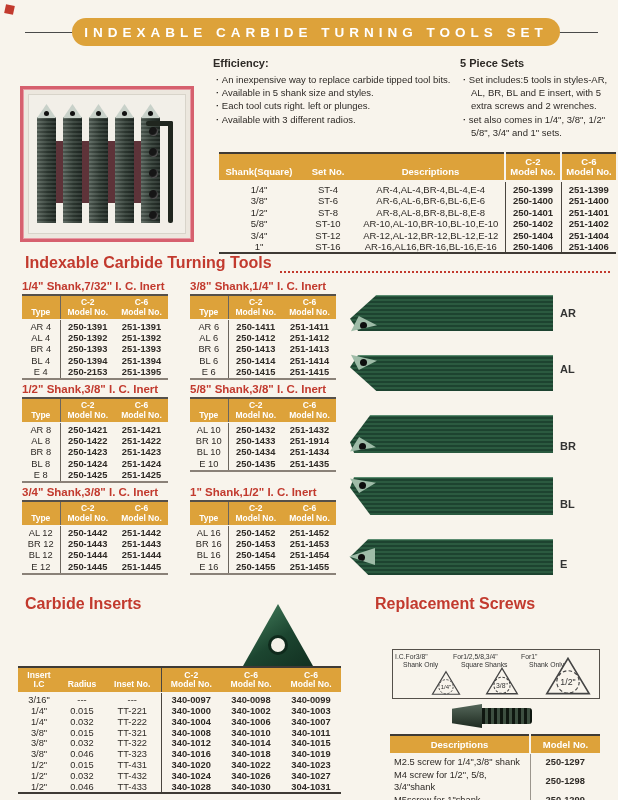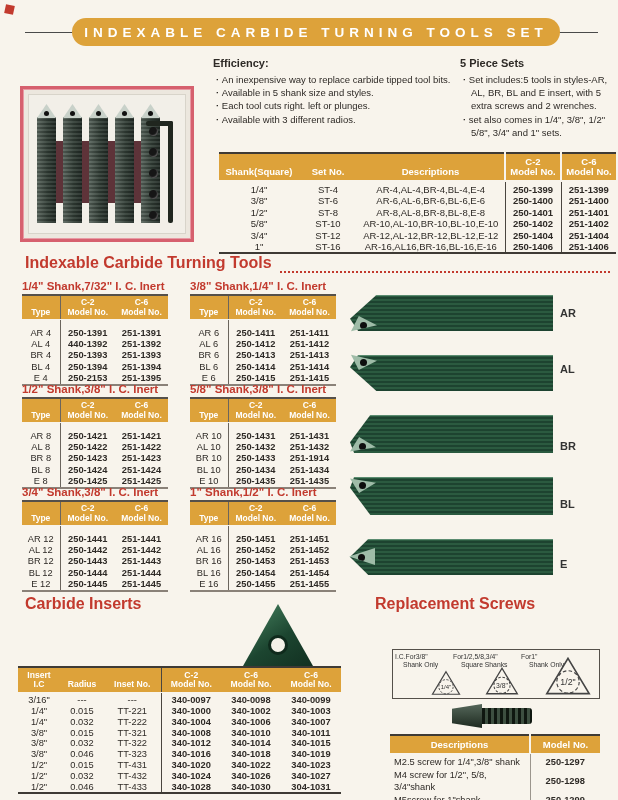--- a/index.html
+++ b/index.html
@@ -57,21 +57,21 @@
 
   
   .mini{position:absolute;width:146px;}
   .mini-title{color:#C23A2E;font-weight:bold;font-size:11.5px;margin-bottom:2px;white-space:nowrap;}
   .mini table{width:146px;border-top:2px solid #55504A;border-bottom:2.5px solid #8A8178;}
   .mini th{background:#DDA23A;color:#fff;font-size:8.5px;line-height:9.5px;font-weight:bold;
            padding:2px 0;vertical-align:bottom;border-bottom:1.5px solid #F8F4EC;}
   .mini th:first-child,.mini td:first-child{border-right:1.5px solid #6B655D;}
   .mini td{font-size:9.3px;line-height:11.2px;text-align:center;}
   .mini td:nth-child(2),.mini td:nth-child(3){font-weight:bold;}
-  .mini tbody tr:first-child td{padding-top:8px;}
+  .mini tbody tr:first-child td{padding-top:2px;}
 
   
   .tool{position:absolute;left:350px;width:203px;}
   .bar{position:absolute;inset:0;
        background:linear-gradient(180deg,rgba(150,200,170,.45) 0 1px,rgba(0,0,0,0) 1px),
                   repeating-linear-gradient(180deg,#2B5A40 0 2px,#1D4330 2px 4px);}
   .bar.ar{clip-path:polygon(13% 0,100% 0,100% 100%,4% 100%,0 66%);}
   .bar.al{clip-path:polygon(0 34%,4% 0,100% 0,100% 100%,13% 100%);}
   .bar.br{clip-path:polygon(10% 0,100% 0,100% 100%,2% 100%,0 72%);}
   .bar.bl{clip-path:polygon(0 28%,2% 0,100% 0,100% 100%,10% 100%);}
@@ -265,21 +265,21 @@
       </tr>
         </thead>
       <tbody>
           <tr>
             <td>AR 4</td>
             <td>250-1391</td>
             <td>251-1391</td>
           </tr>
           <tr>
             <td>AL 4</td>
-            <td>440-1392</td>
+            <td>250-1392</td>
             <td>251-1392</td>
           </tr>
           <tr>
             <td>BR 4</td>
             <td>250-1393</td>
             <td>251-1393</td>
           </tr>
           <tr>
             <td>BL 4</td>
             <td>250-1394</td>
@@ -394,25 +394,20 @@
         </colgroup>
       <thead>
           <tr>
         <th><span>Type</span></th>
         <th><span>C-2</span><br><span>Model No.</span></th>
         <th><span>C-6</span><br><span>Model No.</span></th>
       </tr>
         </thead>
       <tbody>
           <tr>
-            <td>AR 10</td>
-            <td>250-1431</td>
-            <td>251-1431</td>
-          </tr>
-          <tr>
             <td>AL 10</td>
             <td>250-1432</td>
             <td>251-1432</td>
           </tr>
           <tr>
             <td>BR 10</td>
             <td>250-1433</td>
             <td>251-1914</td>
           </tr>
           <tr>
@@ -439,25 +434,20 @@
         </colgroup>
       <thead>
           <tr>
         <th><span>Type</span></th>
         <th><span>C-2</span><br><span>Model No.</span></th>
         <th><span>C-6</span><br><span>Model No.</span></th>
       </tr>
         </thead>
       <tbody>
           <tr>
-            <td>AR 12</td>
-            <td>250-1441</td>
-            <td>251-1441</td>
-          </tr>
-          <tr>
             <td>AL 12</td>
             <td>250-1442</td>
             <td>251-1442</td>
           </tr>
           <tr>
             <td>BR 12</td>
             <td>250-1443</td>
             <td>251-1443</td>
           </tr>
           <tr>
@@ -483,25 +473,20 @@
           <col style="width:53px">
         </colgroup>
       <thead>
           <tr>
         <th><span>Type</span></th>
         <th><span>C-2</span><br><span>Model No.</span></th>
         <th><span>C-6</span><br><span>Model No.</span></th>
       </tr>
         </thead>
       <tbody>
-          <tr>
-            <td>AR 16</td>
-            <td>250-1451</td>
-            <td>251-1451</td>
-          </tr>
           <tr>
             <td>AL 16</td>
             <td>250-1452</td>
             <td>251-1452</td>
           </tr>
           <tr>
             <td>BR 16</td>
             <td>250-1453</td>
             <td>251-1453</td>
           </tr>

